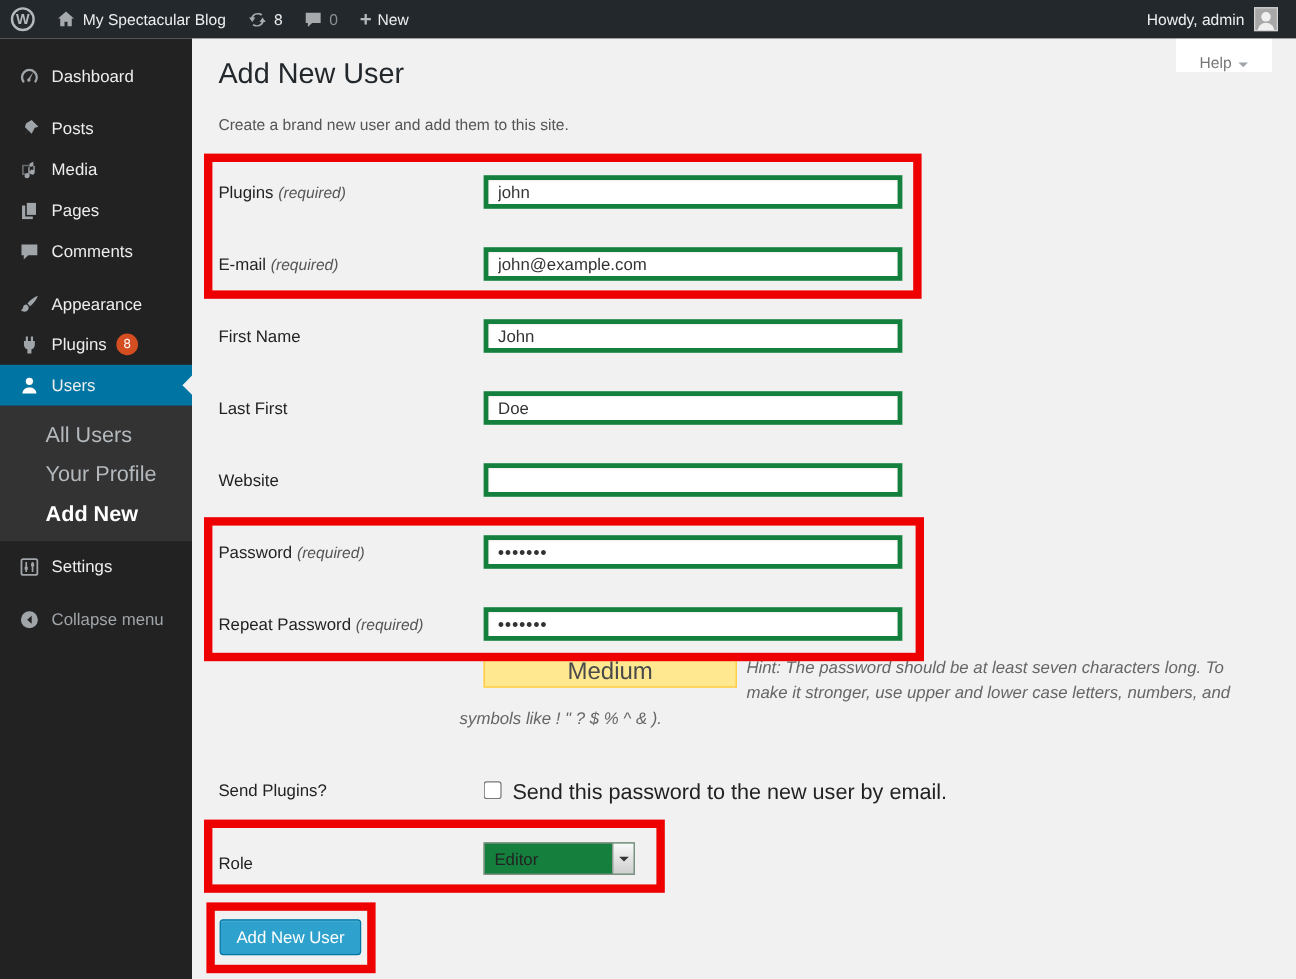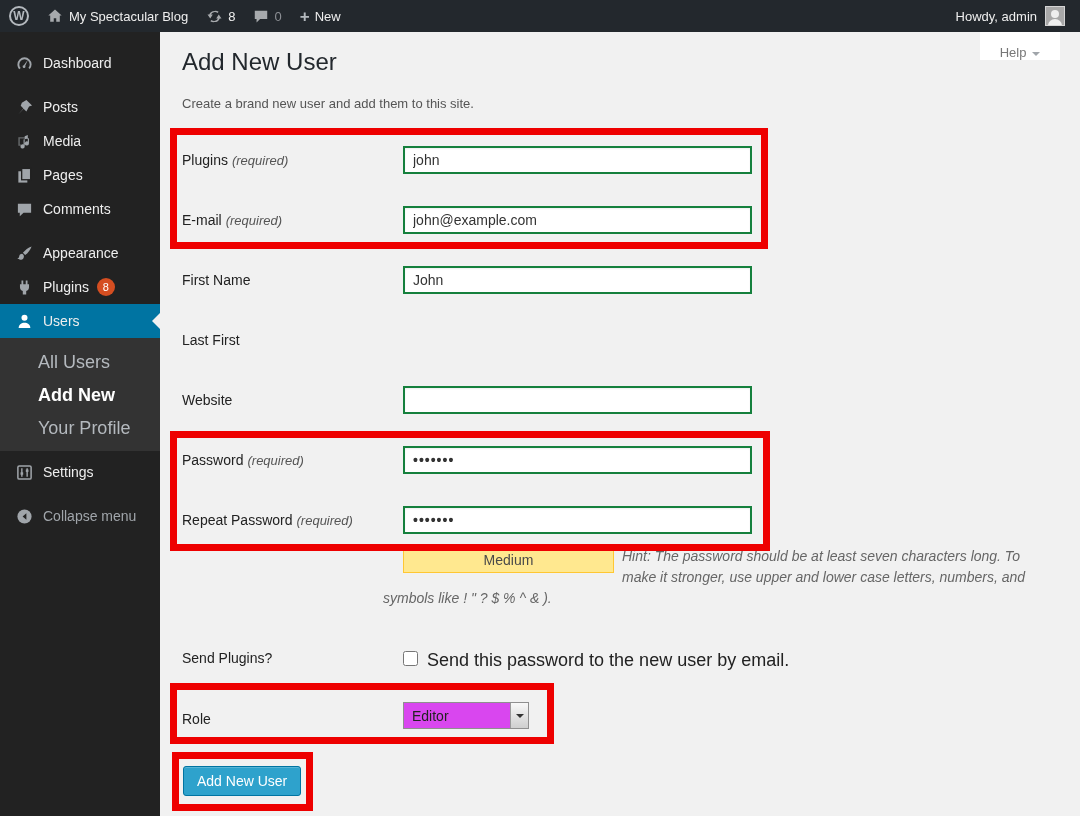--- a/index.html
+++ b/index.html
@@ -46,36 +46,36 @@
   #main { position:absolute; left:160px; top:32px; width:920px; height:784px; background:#f1f1f1; }
   #help-tab { position:absolute; left:820px; top:0; width:80px; height:28px; background:#fff;
     display:flex; align-items:flex-end; justify-content:center; gap:6px; color:#777; font-size:13px; cursor:pointer; }
   .help-caret { width:0; height:0; border:4px solid transparent; border-top-color:#a0a5aa; margin-top:4px; }
   #page-title { position:absolute; left:22px; top:16px; font-size:24px; font-weight:400; color:#23282d; }
   #page-subtitle { position:absolute; left:22px; top:64px; font-size:13px; color:#555; }
 
   .field-label { position:absolute; left:22px; font-size:14px; color:#222; }
   .req-note { font-style:italic; font-size:13px; color:#555; margin-left:4px; }
   .text-input { position:absolute; left:243px; width:349px; height:28px; background:#fff;
-    border:2px solid #15803d; box-shadow:inset 0 1px 2px rgba(0,0,0,.07); padding:0 8px;
+    border:4px solid #15803d; box-shadow:inset 0 1px 2px rgba(0,0,0,.07); padding:0 8px;
     font-size:14px; color:#333; font-family:inherit; }
   .pw-input { letter-spacing:1px; font-weight:bold; }
 
   #strength-hint-wrap { position:absolute; left:223px; top:514px; width:652px;
     font-size:14px; font-style:italic; color:#666; line-height:21px; }
   #strength-meter { float:left; width:211px; height:25px; margin:2px 8px 10px 20px;
     background:#ffe88f; border:1px solid #ffc733; color:#4a4a4a; font-style:normal;
-    display:flex; align-items:center; justify-content:center; font-size:14px; }
+    display:flex; align-items:center; justify-content:center; font-size:20px; }
 
   #send-pw-label { top:618px; }
   #send-pw-checkbox { position:absolute; left:243px; top:619px; width:15px; height:15px; cursor:pointer; }
   #send-pw-text { position:absolute; left:267px; top:618px; font-size:18px; color:#222; }
 
   #role-label { top:679px; }
-  #role-select { position:absolute; left:243px; top:670px; width:126px; height:27px; background:#d946ef;
+  #role-select { position:absolute; left:243px; top:670px; width:126px; height:27px; background:#15803d;
     border:1px solid #8f8f8f; display:flex; align-items:stretch; cursor:pointer; }
   #role-select .sel-text { flex:1; display:flex; align-items:center; padding-left:8px; font-size:14px; color:#222; }
   #role-select .sel-btn { width:18px; background:linear-gradient(#f8f8f8,#cfcfcf); border-left:1px solid #9a9a9a;
     display:flex; align-items:center; justify-content:center; }
   .sel-caret { width:0; height:0; border:4px solid transparent; border-top-color:#333; margin-top:4px; }
 
   #submit-btn { position:absolute; left:23px; top:734px; height:30px; padding:0 13px;
     background:#2ea2cc; border:1px solid #0074a2; border-radius:3px; color:#fff; font-size:14px;
     font-family:inherit; cursor:pointer; box-shadow:inset 0 1px 0 rgba(255,255,255,.2); }
 
@@ -206,22 +206,22 @@
       <svg width="17" height="17" viewBox="0 0 18 18">
           <circle cx="9" cy="5" r="3.2"></circle>
           <path d="M2.8 15.8c.3-3.8 3-5.4 6.2-5.4s5.9 1.6 6.2 5.4z"></path>
         </svg>
     </span>
     <span>Users</span>
     <span class="active-arrow"></span>
   </div>
   <div class="submenu">
     <span class="submenu-item">All Users</span>
+    <span class="submenu-item">Your Profile</span>
     <span class="submenu-item current">Add New</span>
-    <span class="submenu-item">Your Profile</span>
   </div>
   <div style="height:4px"></div>
   <div class="menu-item">
     <span class="micon">
       <svg width="17" height="17" viewBox="0 0 18 18">
           <rect x="2" y="2" width="14" height="14" rx="1.5" fill="none" stroke="currentColor" stroke-width="1.6"></rect>
           <path d="M6.2 4.5v9M11.8 4.5v9" stroke="currentColor" stroke-width="1.5"></path>
           <rect x="4.8" y="8.8" width="2.8" height="2.6"></rect>
           <rect x="10.4" y="5.8" width="2.8" height="2.6"></rect>
         </svg>
@@ -260,20 +260,21 @@
   <input class="text-input" style="top: 174px;" type="text" value="john@example.com">
 
   <div class="field-label" style="top:240px">
     <span>First Name</span>
   </div>
   <input class="text-input" style="top: 234px;" type="text" value="John">
 
   <div class="field-label" style="top:300px">
     <span>Last First</span>
   </div>
+  <input class="text-input" style="top: 294px;" type="text" value="Doe">
 
   <div class="field-label" style="top:360px">
     <span>Website</span>
   </div>
   <input class="text-input" style="top: 354px;" type="text" value="">
 
   <div class="field-label" style="top:420px">
     <span>Password</span><span class="req-note">(required)</span>
   </div>
   <input class="text-input pw-input" style="top: 414px;" type="text" value="•••••••">

